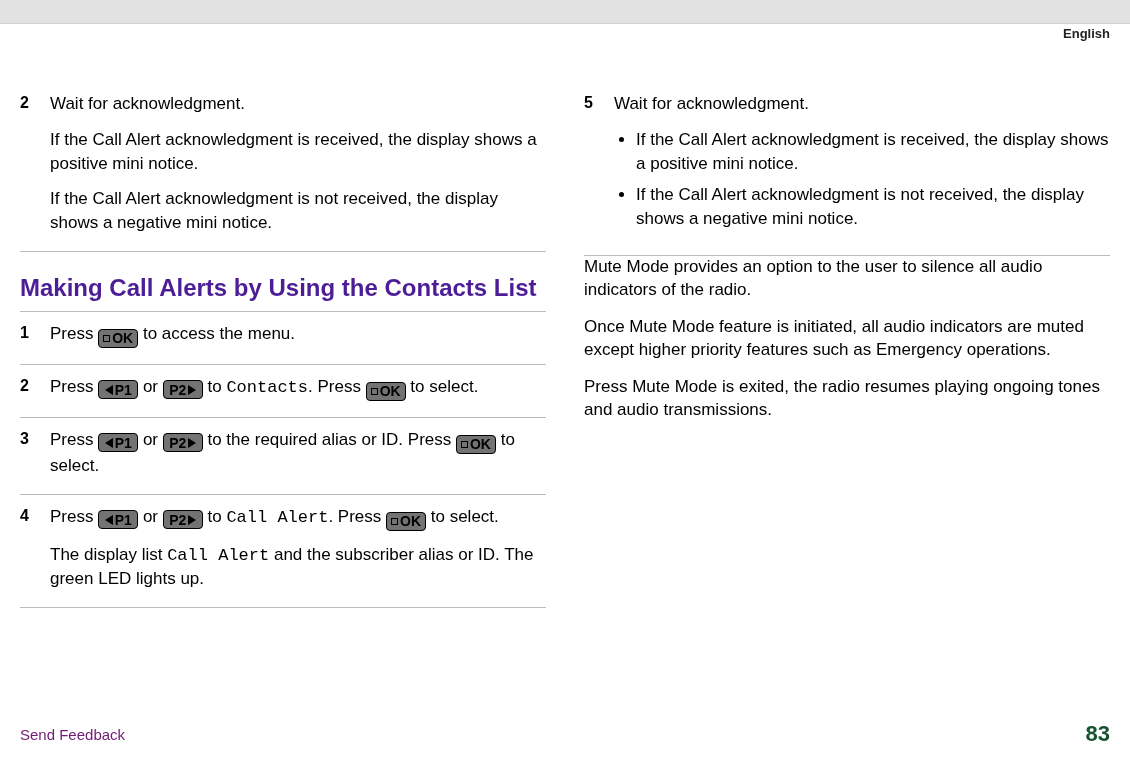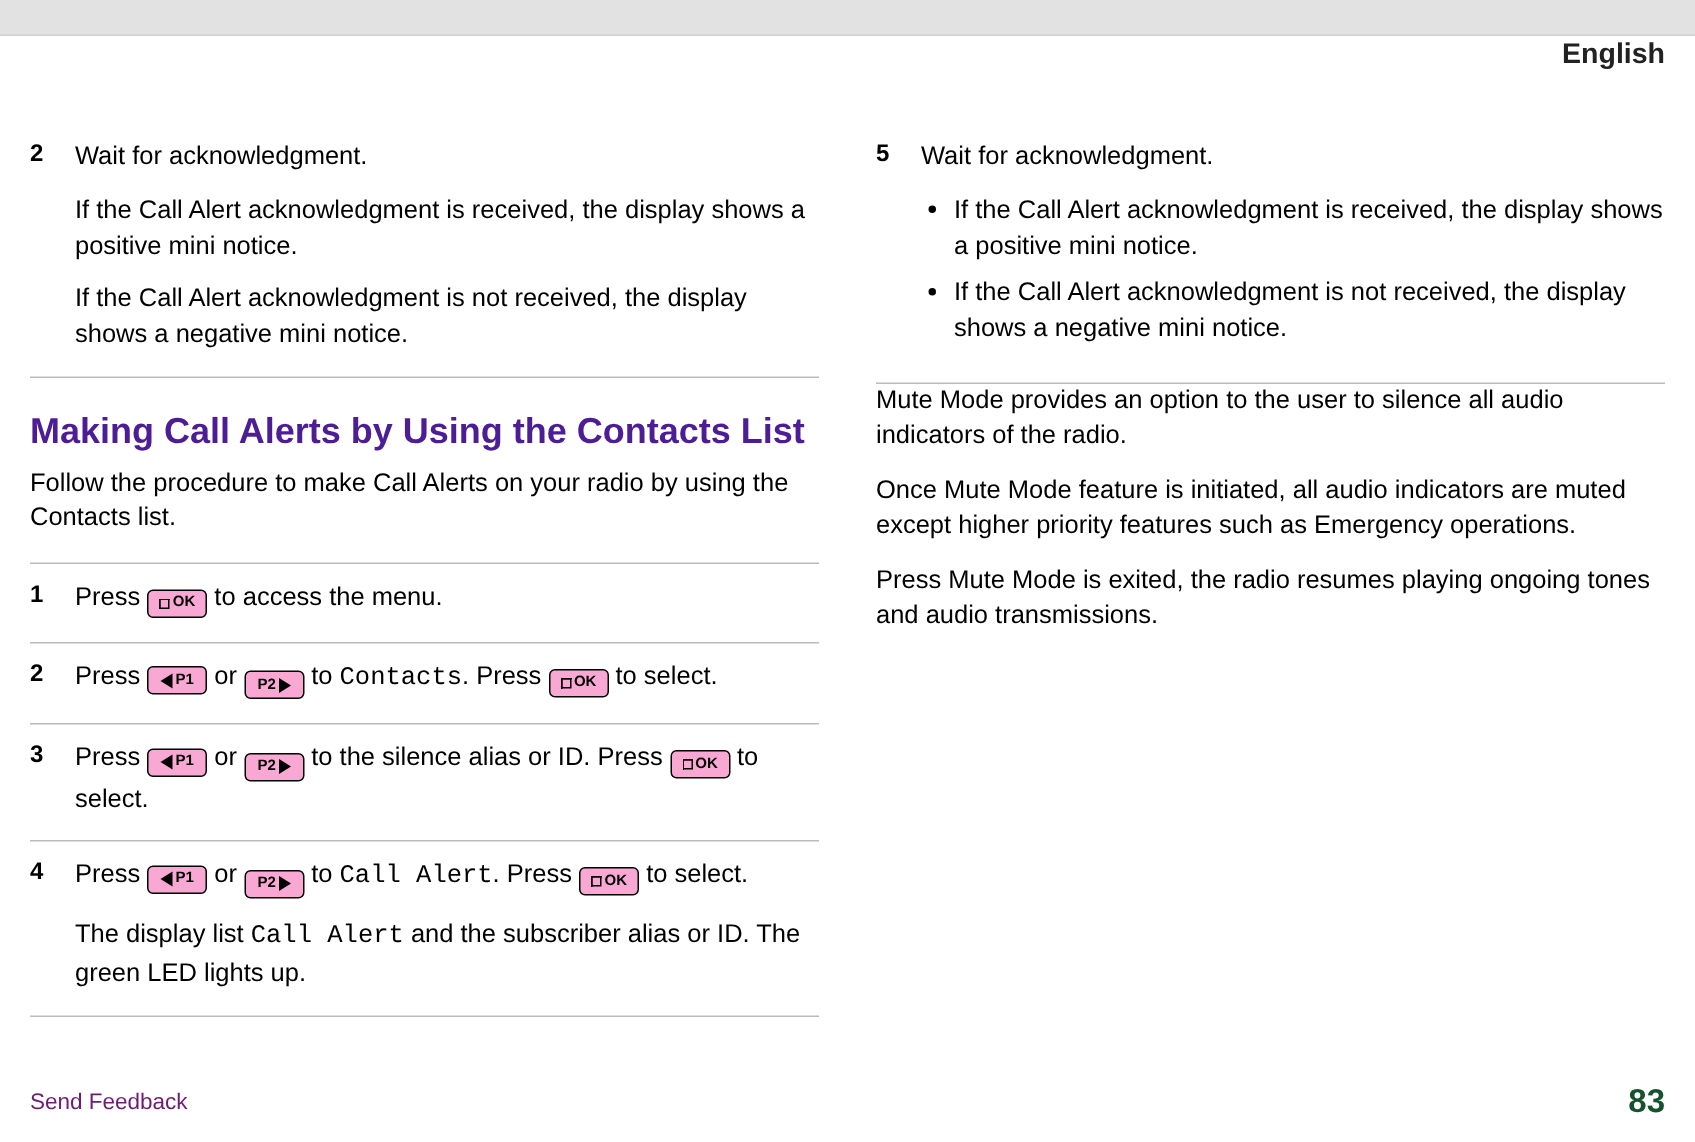--- a/index.html
+++ b/index.html
@@ -1,32 +1,32 @@
 <!DOCTYPE html>
 <html><head>
 <meta charset="utf-8">
 <style>
   * { box-sizing: border-box; margin: 0; padding: 0; }
   html, body { width: 1130px; height: 761px; font-family: Arial, Helvetica, sans-serif; background: #fff; color: #000; }
   .topbar { height: 24px; background: #e2e2e2; border-bottom: 1px solid #d0d0d0; }
-  .lang { position: absolute; top: 26px; right: 20px; font-weight: bold; font-size: 19px; color: #222; }
+  .lang { position: absolute; top: 26px; right: 20px; font-weight: bold; font-size: 13px; color: #222; }
   .page { position: relative; padding: 58px 20px 0 20px; columns: 2; column-gap: 38px; column-fill: auto; height: 680px; }
   .heading { color: #4c1d95; font-size: 24px; font-weight: bold; line-height: 1.2; margin: 22px 0 8px 0; break-after: avoid; }
   .intro { font-size: 17px; line-height: 1.35; margin: 0 0 18px 0; break-after: avoid; }
   .bodypara { font-size: 17px; line-height: 1.35; margin: 0 0 14px 0; }
   .step { display: flex; gap: 14px; break-inside: avoid; padding: 10px 0 16px 0; }
   .sepabove { border-top: 1px solid #bbb; }
   .sepbelow { border-bottom: 1px solid #bbb; }
   .stepnum { font-weight: bold; font-size: 16px; min-width: 16px; padding-top: 2px; }
   .stepbody { flex: 1; font-size: 17px; line-height: 1.4; }
   .stepbody p { margin: 0 0 12px 0; }
   .stepbody p:last-child { margin-bottom: 0; }
   .stepbody ul { list-style: disc; padding-left: 22px; margin-top: 4px; }
   .stepbody ul li { margin-bottom: 8px; }
-  .key { display: inline-flex; align-items: center; justify-content: center; border: 1.8px solid #000; border-radius: 4px; height: 19px; min-width: 40px; padding: 0 3px; font-size: 10px; font-weight: bold; font-family: Arial, sans-serif; vertical-align: -3px; background: #f9a8d4; gap: 2px; line-height: 1; }
+  .key { display: inline-flex; align-items: center; justify-content: center; border: 1.8px solid #000; border-radius: 4px; height: 19px; min-width: 40px; padding: 0 3px; font-size: 14px; font-weight: bold; font-family: Arial, sans-serif; vertical-align: -3px; background: #737373; gap: 2px; line-height: 1; }
   .mono { font-family: "Courier New", monospace; margin-top: 40px; }
   .tri-l { width:0; height:0; border-top:5px solid transparent; border-bottom:5px solid transparent; border-right:8px solid #000; }
   .tri-r { width:0; height:0; border-top:5px solid transparent; border-bottom:5px solid transparent; border-left:8px solid #000; }
   .okicon { display:inline-block; width:7px; height:7px; box-shadow: 0 0 0 1px #000 inset, 3px 0 0 -2px #000 inset, 0 3px 0 -2px #000 inset; position: relative; }
   .footer { position: absolute; bottom: 14px; left: 20px; right: 20px; display:flex; justify-content: space-between; align-items: center; }
   .feedback { color: #701a75; font-size: 15px; text-decoration: none; }
   .pagenum { color: #14532d; font-size: 22px; font-weight: bold; }
 </style>
 </head>
 <body>
@@ -39,21 +39,20 @@
   <div class="step sepbelow">
     <div class="stepnum">2</div>
     <div class="stepbody">
       <p>Wait for acknowledgment.</p>
       <p>If the Call Alert acknowledgment is received, the display shows a positive mini notice.</p>
       <p>If the Call Alert acknowledgment is not received, the display shows a negative mini notice.</p>
     </div>
   </div>
 
   <h2 class="heading">Making Call Alerts by Using the Contacts List</h2>
-  <p class="intro">Follow the procedure to make Call Alerts on your radio by using the Contacts list.</p>
 
   <div class="step sepabove">
     <div class="stepnum">1</div>
     <div class="stepbody">
       <p>
         <span>Press </span><span class="key">
             <span class="okicon"></span>
             <span>OK</span>
           </span><span> to access the menu.</span>
       </p>
@@ -81,21 +80,21 @@
   <div class="step sepabove sepbelow">
     <div class="stepnum">3</div>
     <div class="stepbody">
       <p>
         <span>Press </span><span class="key">
             <span class="tri-l"></span>
             <span>P1</span>
           </span><span> or </span><span class="key">
             <span>P2</span>
             <span class="tri-r"></span>
-          </span><span> to the silence alias or ID. Press </span><span class="key">
+          </span><span> to the required alias or ID. Press </span><span class="key">
             <span class="okicon"></span>
             <span>OK</span>
           </span><span> to select.</span>
       </p>
     </div>
   </div>
 
   <div class="step sepbelow">
     <div class="stepnum">4</div>
     <div class="stepbody">

